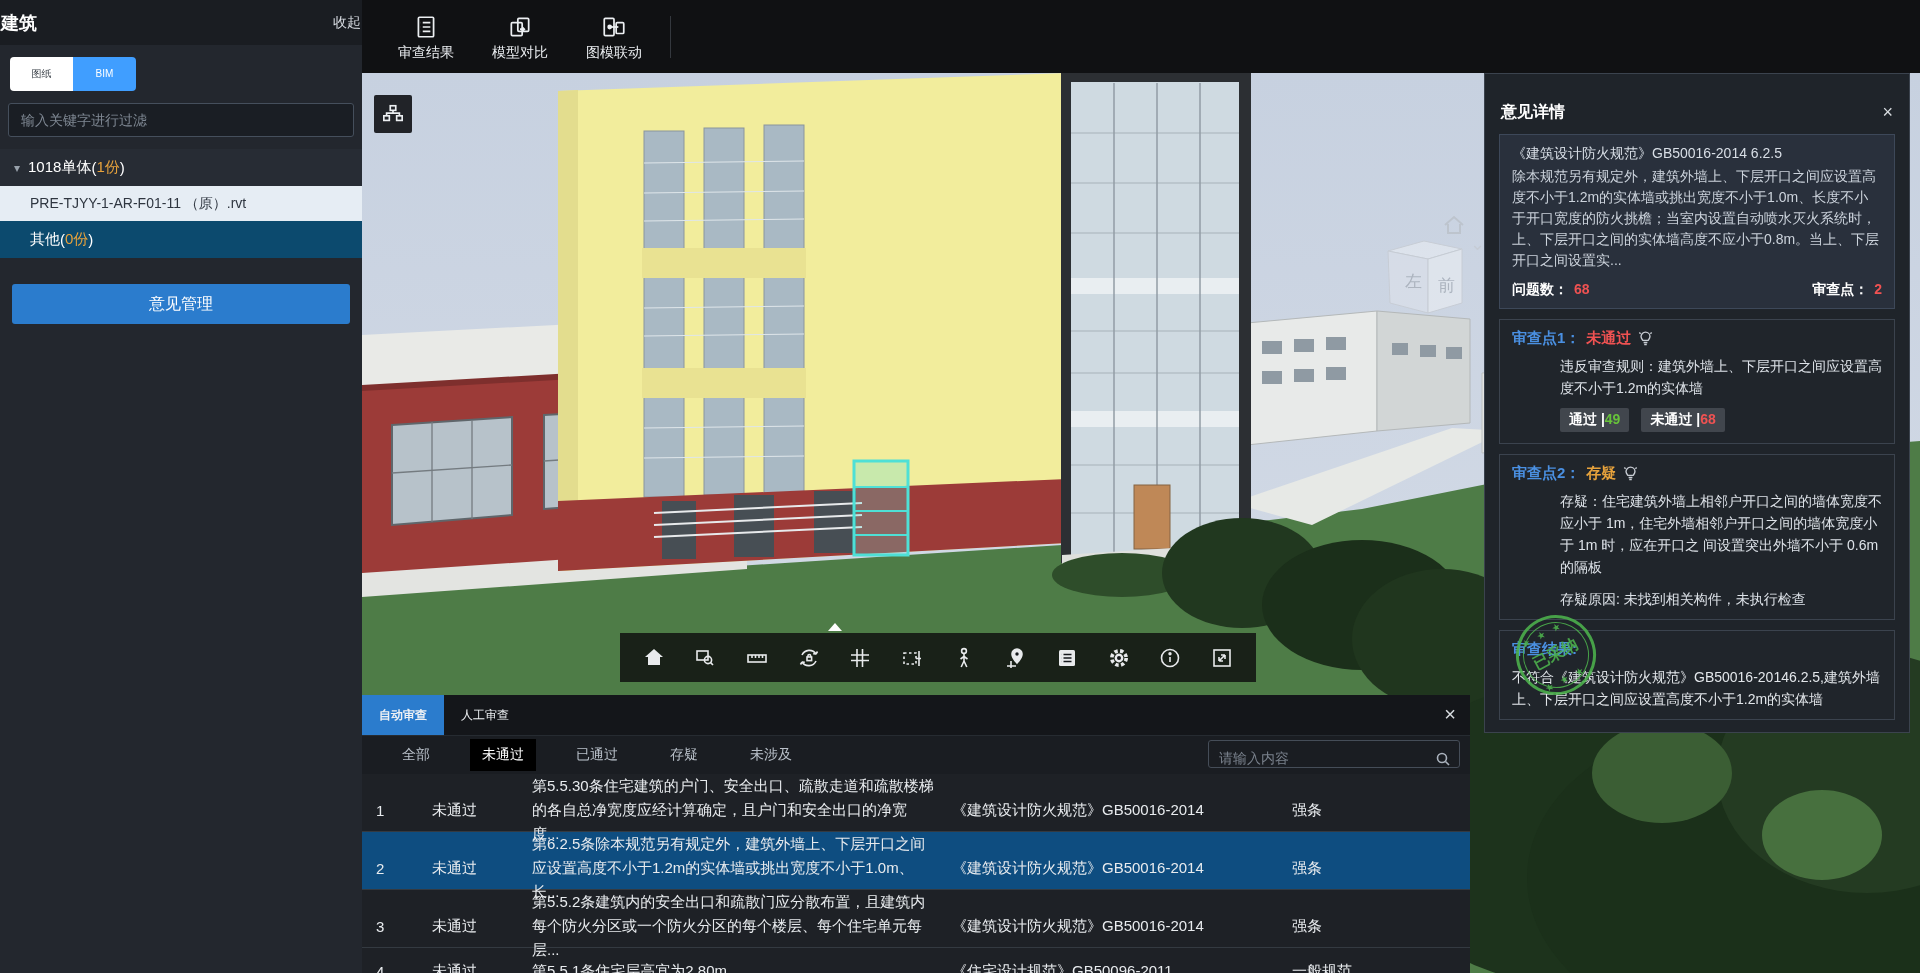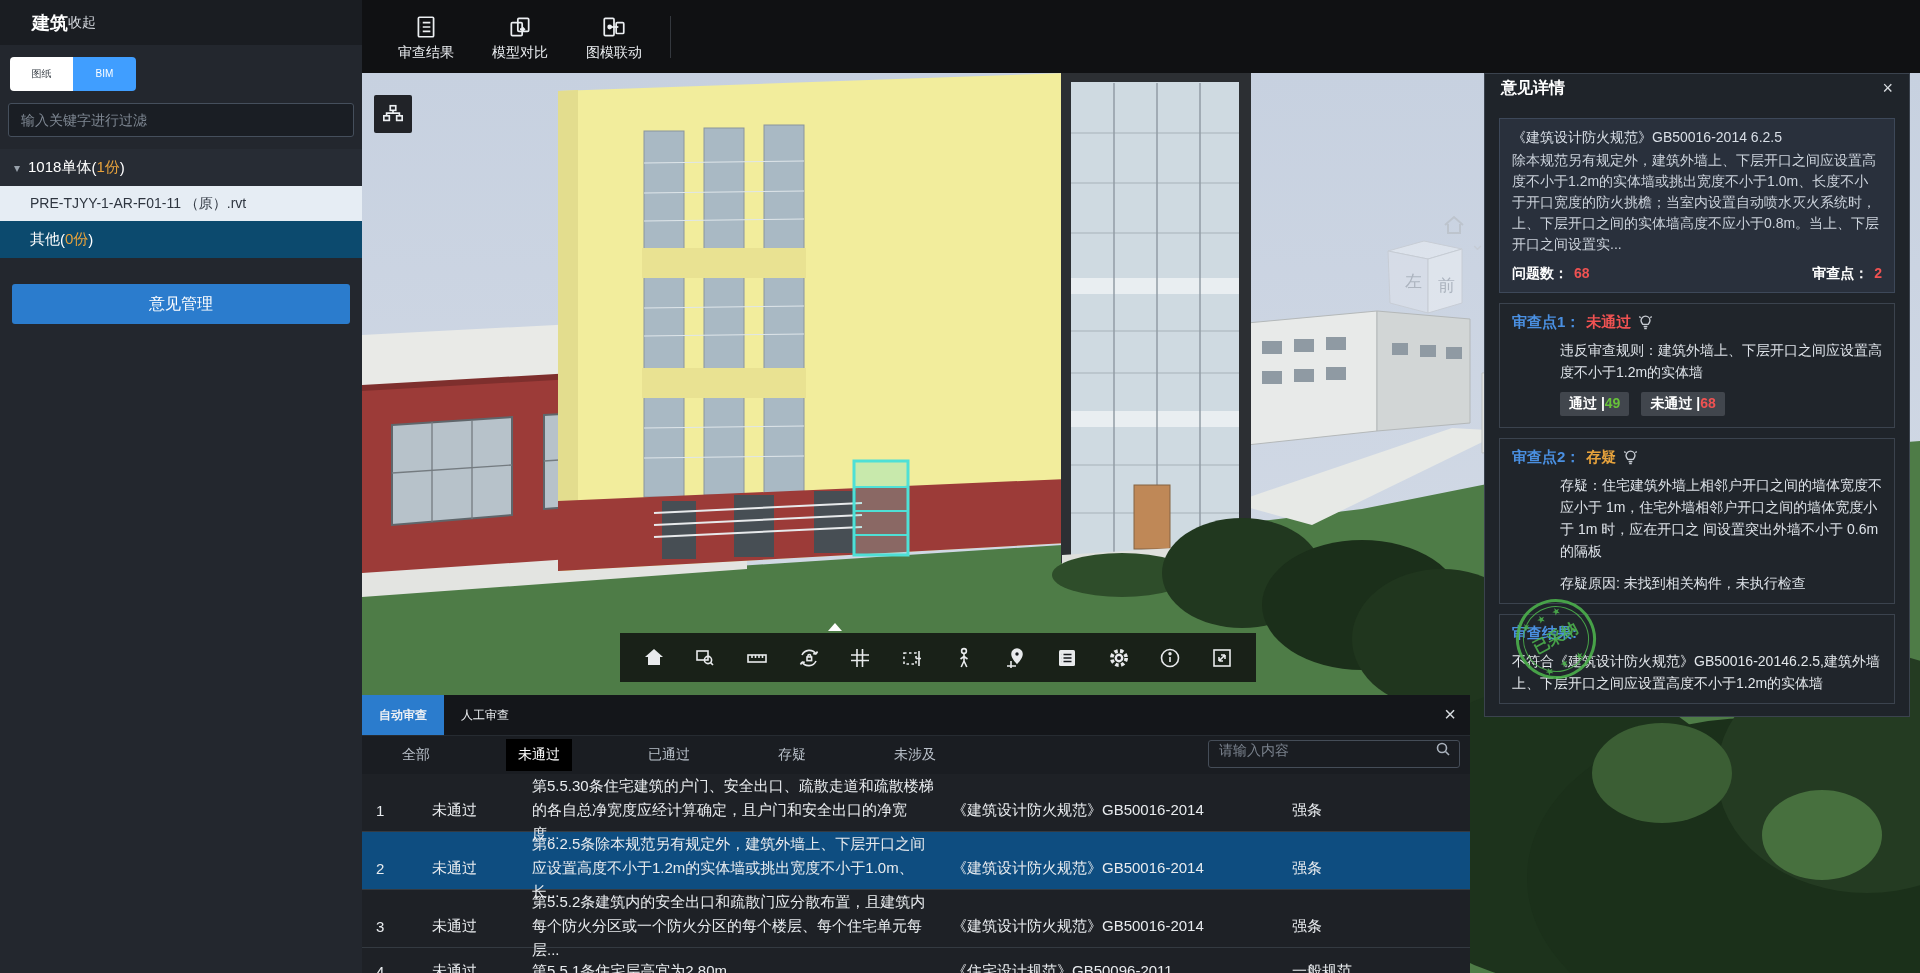--- a/index.html
+++ b/index.html
@@ -7,21 +7,21 @@
     width:1920px;height:973px;overflow:hidden;position:relative;
     background:#0d0f12;
     font-family:"Liberation Sans","DejaVu Sans",sans-serif;
     -webkit-font-smoothing:antialiased;
     color:#e6e9ed;
   }
   svg{display:block;}
 
   
   .sidebar{position:absolute;left:0;top:0;width:362px;height:973px;background:#23272e;z-index:30;}
-  .sb-header{height:45px;background:#1a1d22;display:flex;align-items:center;padding:0 32px;}
+  .sb-header{height:45px;background:#1a1d22;display:flex;align-items:center;justify-content:space-between;padding:0 1px;}
   .sb-title{font-size:18px;font-weight:bold;color:#fff;}
   .sb-collapse{font-size:14px;color:#d8dce2;cursor:pointer;}
   .sb-tabs{display:flex;margin:12px 0 0 10px;width:126px;border-radius:4px;overflow:hidden;}
   .sb-tab{width:63px;height:34px;line-height:34px;text-align:center;font-size:10px;cursor:pointer;}
   .sb-tab.paper{background:#ffffff;color:#3a4048;}
   .sb-tab.bim{background:#409eff;color:#fff;}
   .sb-search{margin:12px 8px 0 8px;height:34px;background:#1a1e24;border:1px solid #454f5c;border-radius:3px;display:flex;align-items:center;padding:0 10px;box-sizing:border-box;}
   .sb-search input{flex:1;background:transparent;border:none;outline:none;color:#cfd5dc;font-size:14px;font-family:inherit;}
   .sb-search input::placeholder{color:#7f8893;}
   .tree{margin-top:12px;}
@@ -49,34 +49,34 @@
   .viewer-toolbar{position:absolute;left:258px;top:560px;width:620px;height:49px;background:rgba(16,19,16,.86);display:flex;align-items:center;justify-content:space-around;padding:0 8px;z-index:6;}
   .vt-icon{width:34px;height:34px;display:flex;align-items:center;justify-content:center;cursor:pointer;}
   .vt-caret{position:absolute;left:466px;top:550px;width:0;height:0;border-left:7px solid transparent;border-right:7px solid transparent;border-bottom:8px solid #fff;z-index:7;}
 
   
   .bottom-panel{position:absolute;left:362px;top:695px;width:1108px;height:278px;background:#16191d;z-index:25;overflow:hidden;}
   .bp-tabs{height:40px;background:#14161a;display:flex;align-items:stretch;position:relative;border-bottom:1px solid #262b31;}
   .bp-tab{padding:0 17px;line-height:40px;font-size:12px;color:#eef1f4;cursor:pointer;}
   .bp-tab.active{background:#2b7ccd;font-weight:bold;}
   .bp-close{position:absolute;right:14px;top:7px;font-size:20px;color:#d8dce0;cursor:pointer;line-height:24px;}
-  .bp-filters{height:38px;display:flex;align-items:center;background:#1a1d22;position:relative;gap:36px;}
+  .bp-filters{height:38px;display:flex;align-items:center;background:#1a1d22;position:relative;}
   .bp-filter{margin-left:28px;font-size:14px;color:#b9c0c9;cursor:pointer;padding:7px 12px;}
   .bp-filter.active{background:#000;color:#fff;}
-  .bp-search{position:absolute;right:10px;top:4px;width:252px;height:28px;border:1px solid #454d58;border-radius:3px;display:flex;align-items:flex-start;padding:0 8px;box-sizing:border-box;background:#1a1d22;}
+  .bp-search{position:absolute;right:10px;top:4px;width:252px;height:28px;border:1px solid #454d58;border-radius:3px;display:flex;align-items:flex-end;padding:0 8px;box-sizing:border-box;background:#1a1d22;}
   .bp-search input{flex:1;background:transparent;border:none;outline:none;color:#cfd5dc;font-size:14px;font-family:inherit;}
   .bp-search input::placeholder{color:#7a828d;}
   .t-row{display:grid;grid-template-columns:56px 100px 420px 340px 1fr;align-items:center;padding-left:14px;border-bottom:1px solid #343a41;height:57px;font-size:15px;color:#e8ebee;cursor:pointer;background:#1e2126;}
   .t-row.selected{background:#0e4d80;}
   .t-row.single{height:46px;}
   .t-desc{line-height:24px;padding-right:18px;}
 
   
   .right-panel{position:absolute;left:1484px;top:73px;width:426px;background:#1f242a;border:1px solid #3b434e;box-sizing:border-box;z-index:26;padding-bottom:12px;}
-  .rp-header{height:36px;display:flex;align-items:flex-start;justify-content:space-between;padding:0 16px;margin-top:4px;}
+  .rp-header{height:36px;display:flex;align-items:center;justify-content:space-between;padding:0 16px;margin-top:20px;}
   .rp-title{font-size:16px;font-weight:bold;color:#fff;}
   .rp-close{font-size:18px;color:#d8dce0;cursor:pointer;}
   .rule-box{margin:4px 14px 0 14px;background:#29303c;border:1px solid #3d4859;padding:8px 12px;font-size:14px;color:#ccd3dc;line-height:21px;}
   .rule-title{color:#d9dfe7;margin-bottom:2px;}
   .rule-stats{display:flex;justify-content:space-between;gap:34px;margin-top:8px;font-weight:bold;color:#fff;}
   .stat-red{color:#f05252;margin-left:6px;}
   .point-box{margin:10px 14px 0 14px;background:#20252b;border:1px solid #3b434e;padding:9px 12px;font-size:14px;}
   .pb-head{display:flex;align-items:center;gap:6px;font-weight:bold;}
   .pb-label{color:#4a90e2;font-size:15px;}
   .st-fail{color:#f05252;font-size:15px;}

